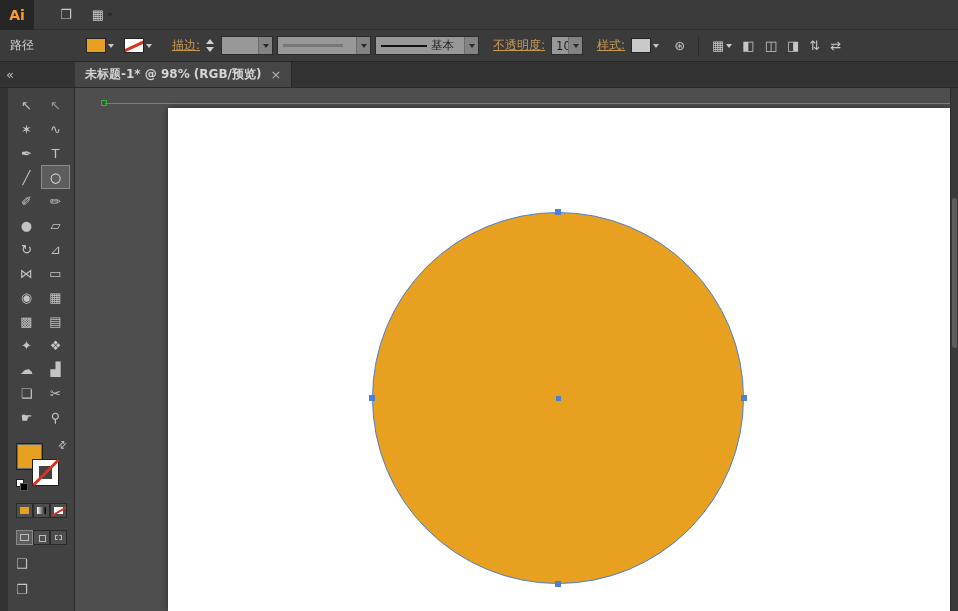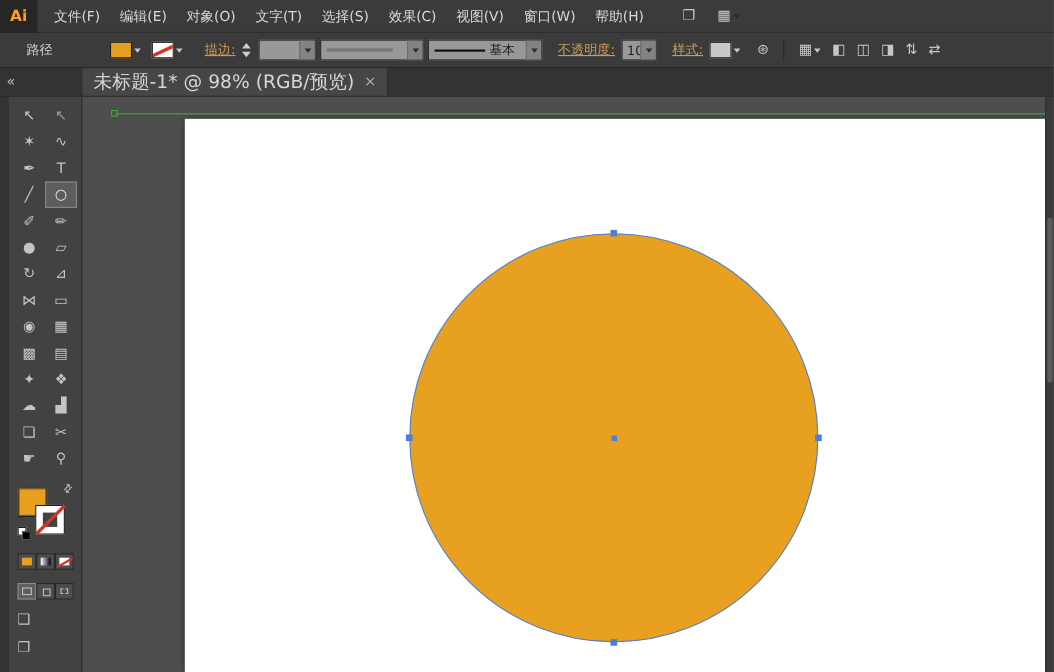--- a/index.html
+++ b/index.html
@@ -13,21 +13,21 @@
 
   
   .menubar { height: 30px; background: #3b3b3b; display: flex; align-items: center; border-bottom: 1px solid #2e2e2e; flex: 0 0 30px; }
   .logo { width: 34px; height: 30px; background: #262626; color: #ff9d2b; font-weight: bold; font-size: 14px; display: flex; align-items: center; justify-content: center; }
   .menus { display: flex; align-items: center; margin-left: 6px; }
   .menu-item { padding: 0 9px; line-height: 30px; font-size: 12.5px; color: #d8d8d8; cursor: default; }
   .mb-icons { display: flex; align-items: center; margin-left: 26px; gap: 20px; }
   .mb-icon { color: #c6c6c6; font-size: 13px; display: inline-flex; align-items: center; gap: 3px; }
 
   
-  .controlbar { height: 32px; background: #3b3b3b; border-bottom: 1px solid #272727; display: flex; align-items: center; padding-left: 24px; flex: 0 0 32px; }
+  .controlbar { height: 32px; background: #3b3b3b; border-bottom: 1px solid #272727; display: flex; align-items: center; padding-left: 10px; flex: 0 0 32px; }
   .ctx { color: #cfcfcf; margin-right: 52px; font-size: 12px; }
   .swatch-btn { display: flex; align-items: center; gap: 2px; margin-right: 10px; cursor: default; }
   .sw { width: 20px; height: 15px; border: 1px solid #242424; position: relative; overflow: hidden; background: #fff; }
   .fillsw { background: var(--accent); }
   .slash2 { position: absolute; left: -4px; top: 5px; width: 30px; height: 3px; background: #d53425; transform: rotate(-25deg); }
   .dd { width: 0; height: 0; border-left: 3.5px solid transparent; border-right: 3.5px solid transparent; border-top: 4px solid #2a2a2a; display: inline-block; }
   .swatch-btn > .dd, .cicon .dd { border-top-color: #c9c9c9; }
   .link { color: #c89b56; text-decoration: underline; margin: 0 6px 0 10px; font-size: 12px; }
   .link.plain { text-decoration: underline; }
   .stepper { width: 13px; height: 18px; display: flex; flex-direction: column; justify-content: center; gap: 3px; margin-right: 2px; }
@@ -43,21 +43,21 @@
   .brush-line { width: 46px; height: 2px; background: #111; margin-left: 5px; flex: 0 0 auto; }
   .profile-line { width: 60px; height: 3px; background: #777; margin-left: 5px; flex: 0 0 auto; }
   .stylesw { background: #c9c9c9; }
   .cicon { color: #c6c6c6; font-size: 13px; margin: 0 5px; display: inline-flex; align-items: center; gap: 2px; }
   .sep { width: 1px; height: 20px; background: #2c2c2c; margin: 0 8px; }
 
   
   .tabbar { height: 26px; background: #333333; display: flex; align-items: stretch; flex: 0 0 26px; border-bottom: 1px solid #2a2a2a; }
   .collapse { width: 75px; display: flex; align-items: center; padding-left: 6px; color: #bdbdbd; font-size: 13px; }
   .doc-tab { background: #464646; display: flex; align-items: center; padding: 0 10px; border-right: 1px solid #282828; }
-  .tab-title { font-size: 17px; color: #d6d6d6; }
+  .tab-title { font-size: 12px; color: #d6d6d6; font-weight: bold; }
   .tab-close { margin-left: 9px; color: #b5b5b5; font-size: 13px; cursor: default; }
 
   
   .main { flex: 1; display: flex; min-height: 0; }
   .dock-edge { width: 8px; background: #333; }
   .toolbar { width: 67px; background: #424242; border-right: 1px solid #2a2a2a; overflow: hidden; }
   .toolgrid { display: grid; grid-template-columns: 29px 29px; grid-auto-rows: 24px; justify-content: center; padding-top: 5px; }
   .tool { display: flex; align-items: center; justify-content: center; color: #c4c4c4; font-size: 13px; cursor: default; }
   .tool .g { pointer-events: none; }
   .tool.selected { background: #5d5d5d; border: 1px solid #8b8b8b; color: #f0f0f0; }
@@ -103,31 +103,20 @@
   .vscroll { position: absolute; right: 0; top: 0; bottom: 0; width: 8px; background: #3a3a3a; border-left: 1px solid #2e2e2e; z-index: 5; }
   .vthumb { position: absolute; left: 1px; right: 1px; top: 110px; height: 150px; background: #5c5c5c; border-radius: 3px; }
 </style>
 </head>
 <body>
 
 <div class="app">
 
   <header class="menubar">
     <div class="logo">Ai</div>
-    <nav class="menus">
-      <span class="menu-item">文件(F)</span>
-      <span class="menu-item">编辑(E)</span>
-      <span class="menu-item">对象(O)</span>
-      <span class="menu-item">文字(T)</span>
-      <span class="menu-item">选择(S)</span>
-      <span class="menu-item">效果(C)</span>
-      <span class="menu-item">视图(V)</span>
-      <span class="menu-item">窗口(W)</span>
-      <span class="menu-item">帮助(H)</span>
-    </nav>
     <div class="mb-icons">
       <span class="mb-icon">❐</span>
       <span class="mb-icon">
         <span>▦</span>
         <span class="dd"></span>
       </span>
     </div>
   </header>
 
   <div class="controlbar">

